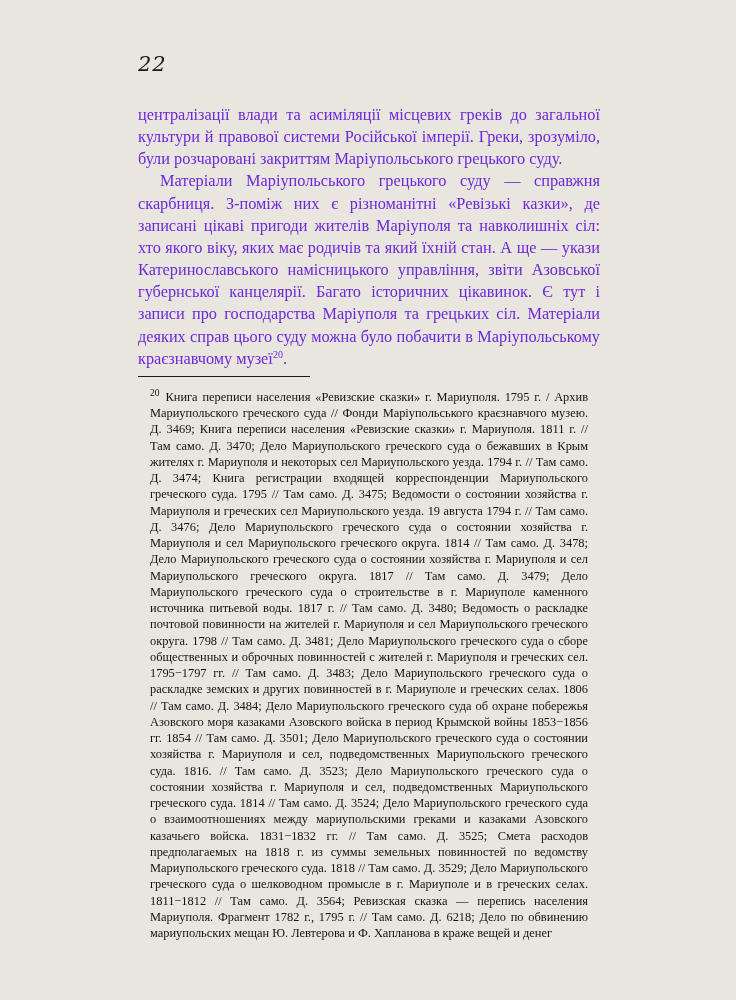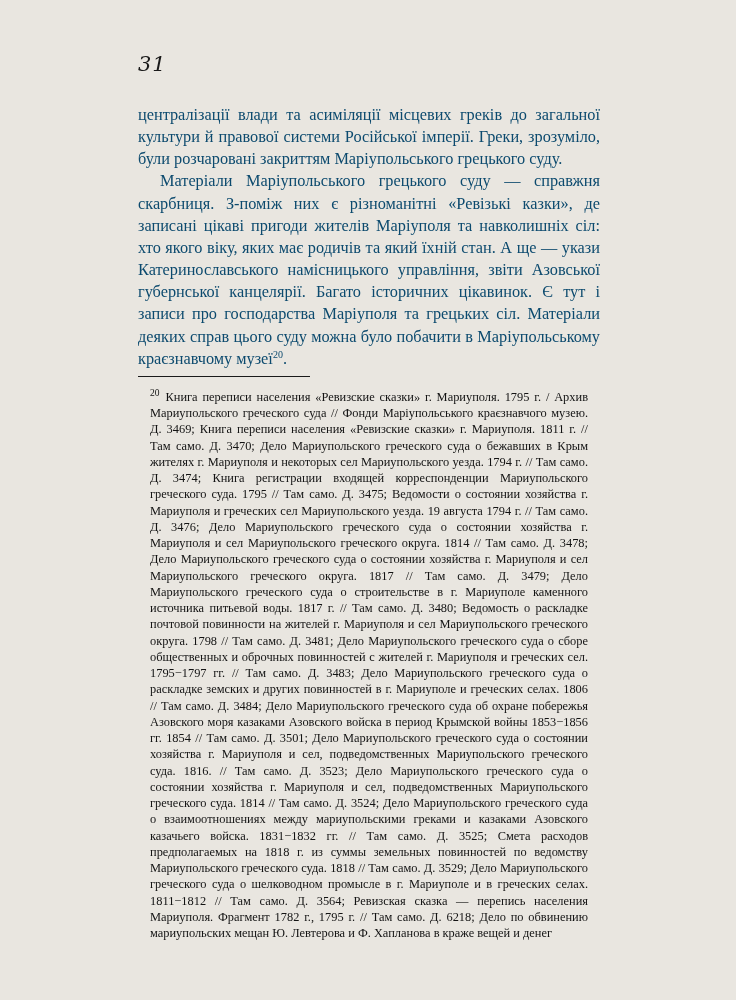--- a/index.html
+++ b/index.html
@@ -34,21 +34,21 @@
   .content {
     position: absolute;
     left: 138px;
     top: 104px;
     width: 462px;
   }
   .body-text {
     font-size: 16.3px;
     line-height: 1.36;
     text-align: justify;
-    color: #0c4a6e;
+    color: #6d28d9;
   }
   .body-text p {
     margin: 0;
   }
   .body-text p.indent {
     text-indent: 22px;
   }
   .sup {
     font-size: 10px;
     vertical-align: super;
@@ -75,21 +75,21 @@
   }
   .footnote p {
     margin: 12px;
   }
 </style>
 </head>
 <body>
 
 <div class="page">
 
-  <div class="page-number">31</div>
+  <div class="page-number">22</div>
 
   <div class="content">
 
     <div class="body-text">
       <p>централізації влади та асиміляції місцевих греків до загальної культури й правової системи Російської імперії. Греки, зрозуміло, були розчаровані закриттям Маріупольського грецького суду.</p>
       <p class="indent"><span>Матеріали Маріупольського грецького суду — справжня скарбниця. З-поміж них є різноманітні «Ревізькі казки», де записані цікаві пригоди жителів Маріуполя та навколишніх сіл: хто якого віку, яких має родичів та який їхній стан. А ще — укази Катеринославського намісницького управління, звіти Азовської губернської канцелярії. Багато історичних цікавинок. Є тут і записи про господарства Маріуполя та грецьких сіл. Матеріали деяких справ цього суду можна було побачити в Маріупольському краєзнавчому музеї</span><span class="sup">20</span><span>.</span></p>
     </div>
 
     <div class="rule"></div>
 

